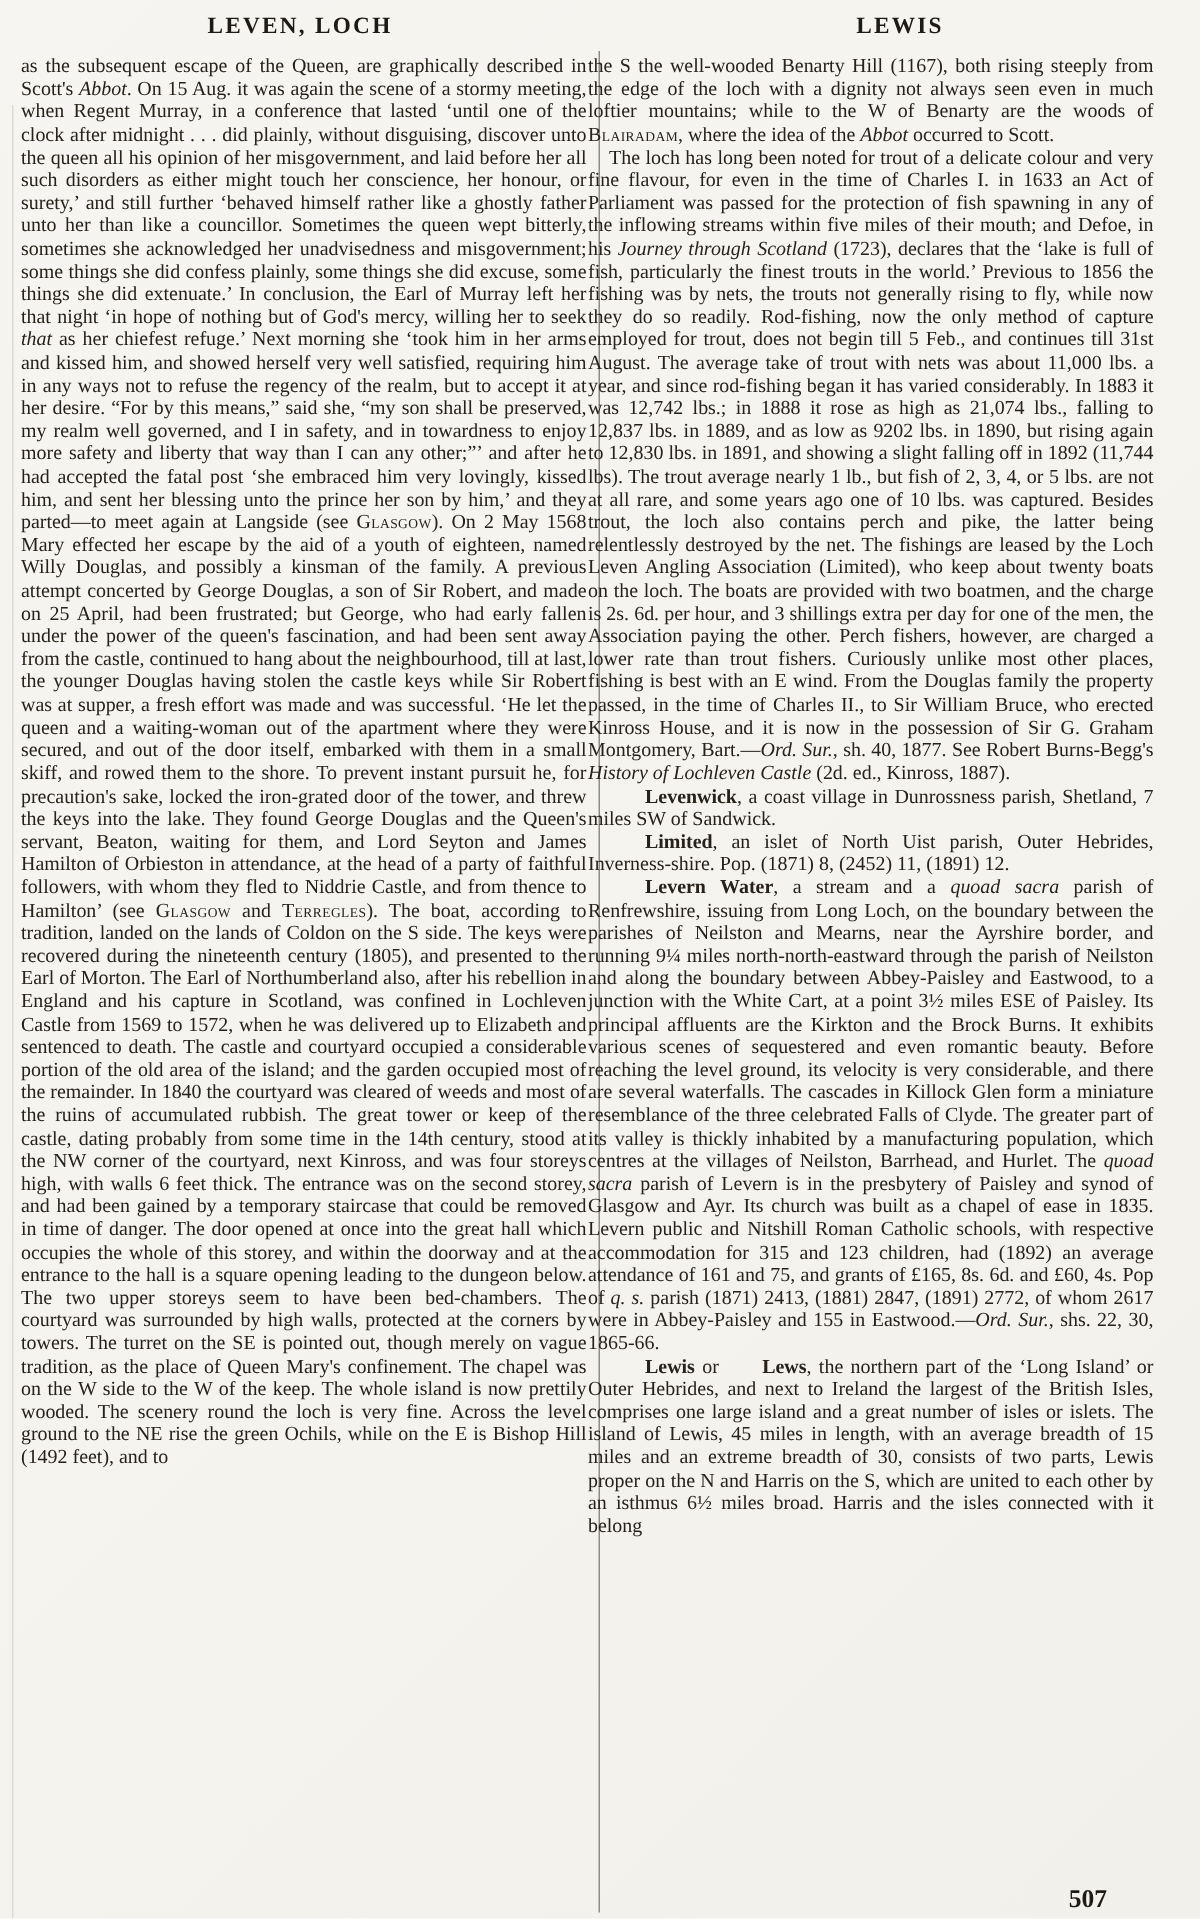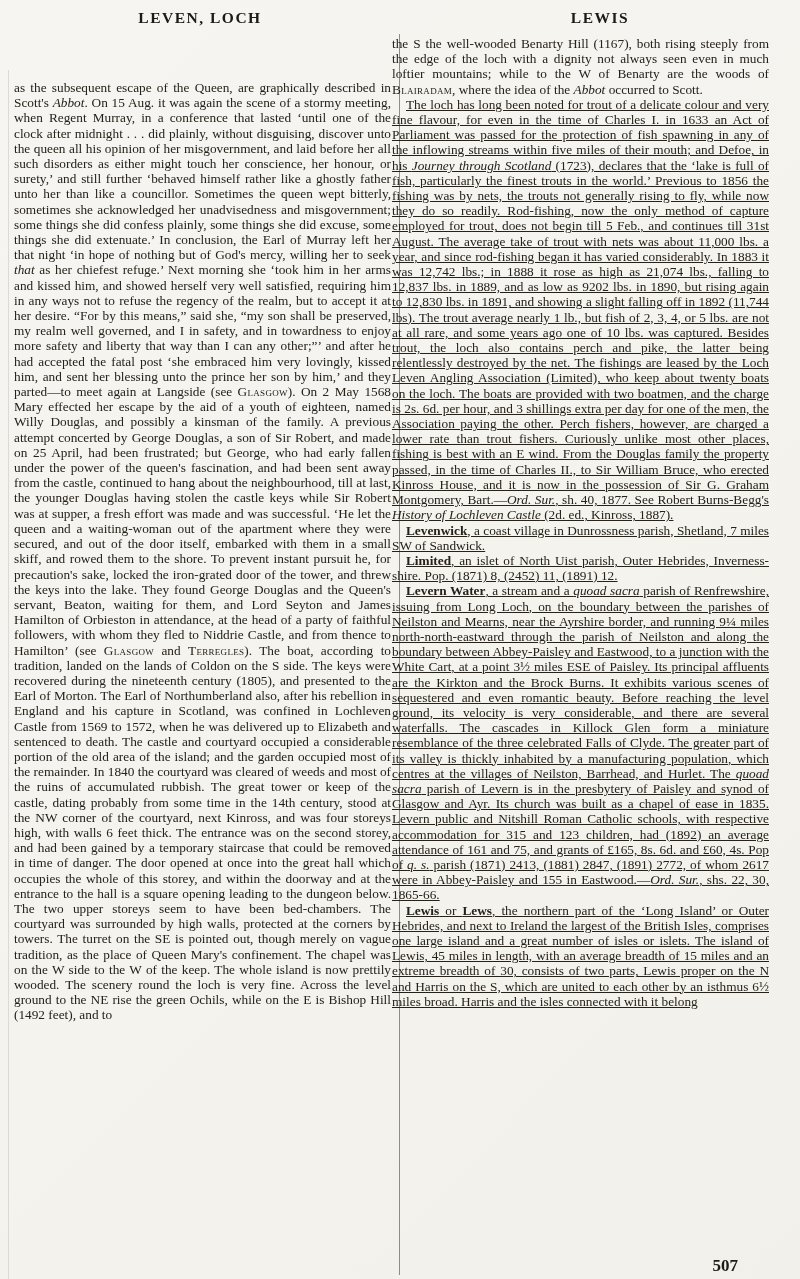--- a/index.html
+++ b/index.html
@@ -34,32 +34,32 @@
   }
   .col {
     position: absolute;
     top: 36px;
     width: 377px;
     font-size: 13.3px;
     line-height: 15.2px;
     text-align: justify;
     color: #262119;
   }
-  .col-left  { left: 14px; margin-top: 44px;  }
+  .col-left  { left: 14px;  }
   .col-right { left: 392px; }
   .divider {
     position: absolute;
     left: 399px; top: 34px; bottom: 4px;
     width: 1px;
     background: #8f8c83;
   }
   p.para { margin: 0; }
-  p.para.indent { text-indent: 14px; text-decoration: underline; }
+  p.para.indent { text-indent: 14px; }
   .it { font-style: italic; }
-  .bd { font-weight: bold; }
+  .bd { font-weight: bold; margin-left: 24px; }
   .sc { font-variant: small-caps; letter-spacing: 0.3px; }
   .pagenum {
     position: absolute;
     right: 62px; bottom: 3px;
     font-size: 17px;
     font-weight: bold;
     color: #1e1a15;
   }
 </style>
 </head>

